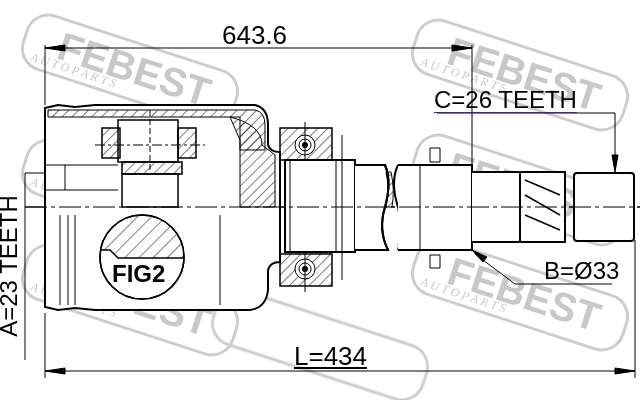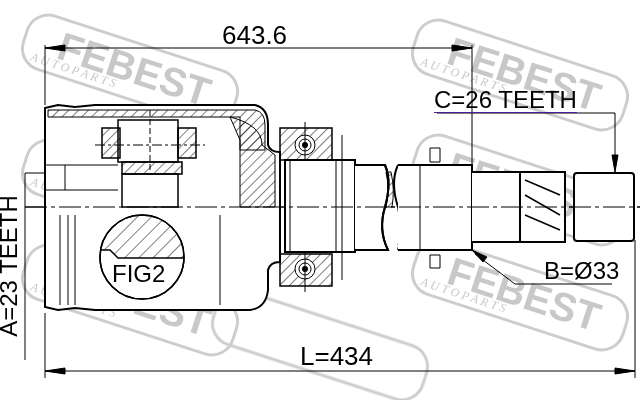--- a/index.html
+++ b/index.html
@@ -161,15 +161,15 @@
   </g>
 
   <g>
     <line x1="25" y1="207" x2="640" y2="207" stroke="#000" stroke-width="1" stroke-dasharray="22,4,4,4"></line>
   </g>
 </svg>
 
 <div class="label" style="left:222px; top:22px; font-size:26px;">643.6</div>
 <div class="label" style="left:434px; top:88px; font-size:24px; border-bottom:1px solid #4c1d95;">C=26 TEETH</div>
 <div class="label" style="left:544px; top:259px; font-size:24px;">B=Ø33</div>
-<div class="label" style="left:300px; top:343px; font-size:26px;">L=434</div>
-<div class="label" style="left:112px; top:262px; font-size:24px;">FIG2</div>
+<div class="label" style="left:294px; top:343px; font-size:26px;text-decoration:underline;">L=434</div>
+<div class="label" style="left:112px; top:262px; font-size:24px;font-weight:bold;">FIG2</div>
 <div class="label" style="left:-66px; top:254px; font-size:24px; transform:rotate(-90deg); transform-origin:center; width:150px; text-align:center;">A=23 TEETH</div>
 
 </body></html>

